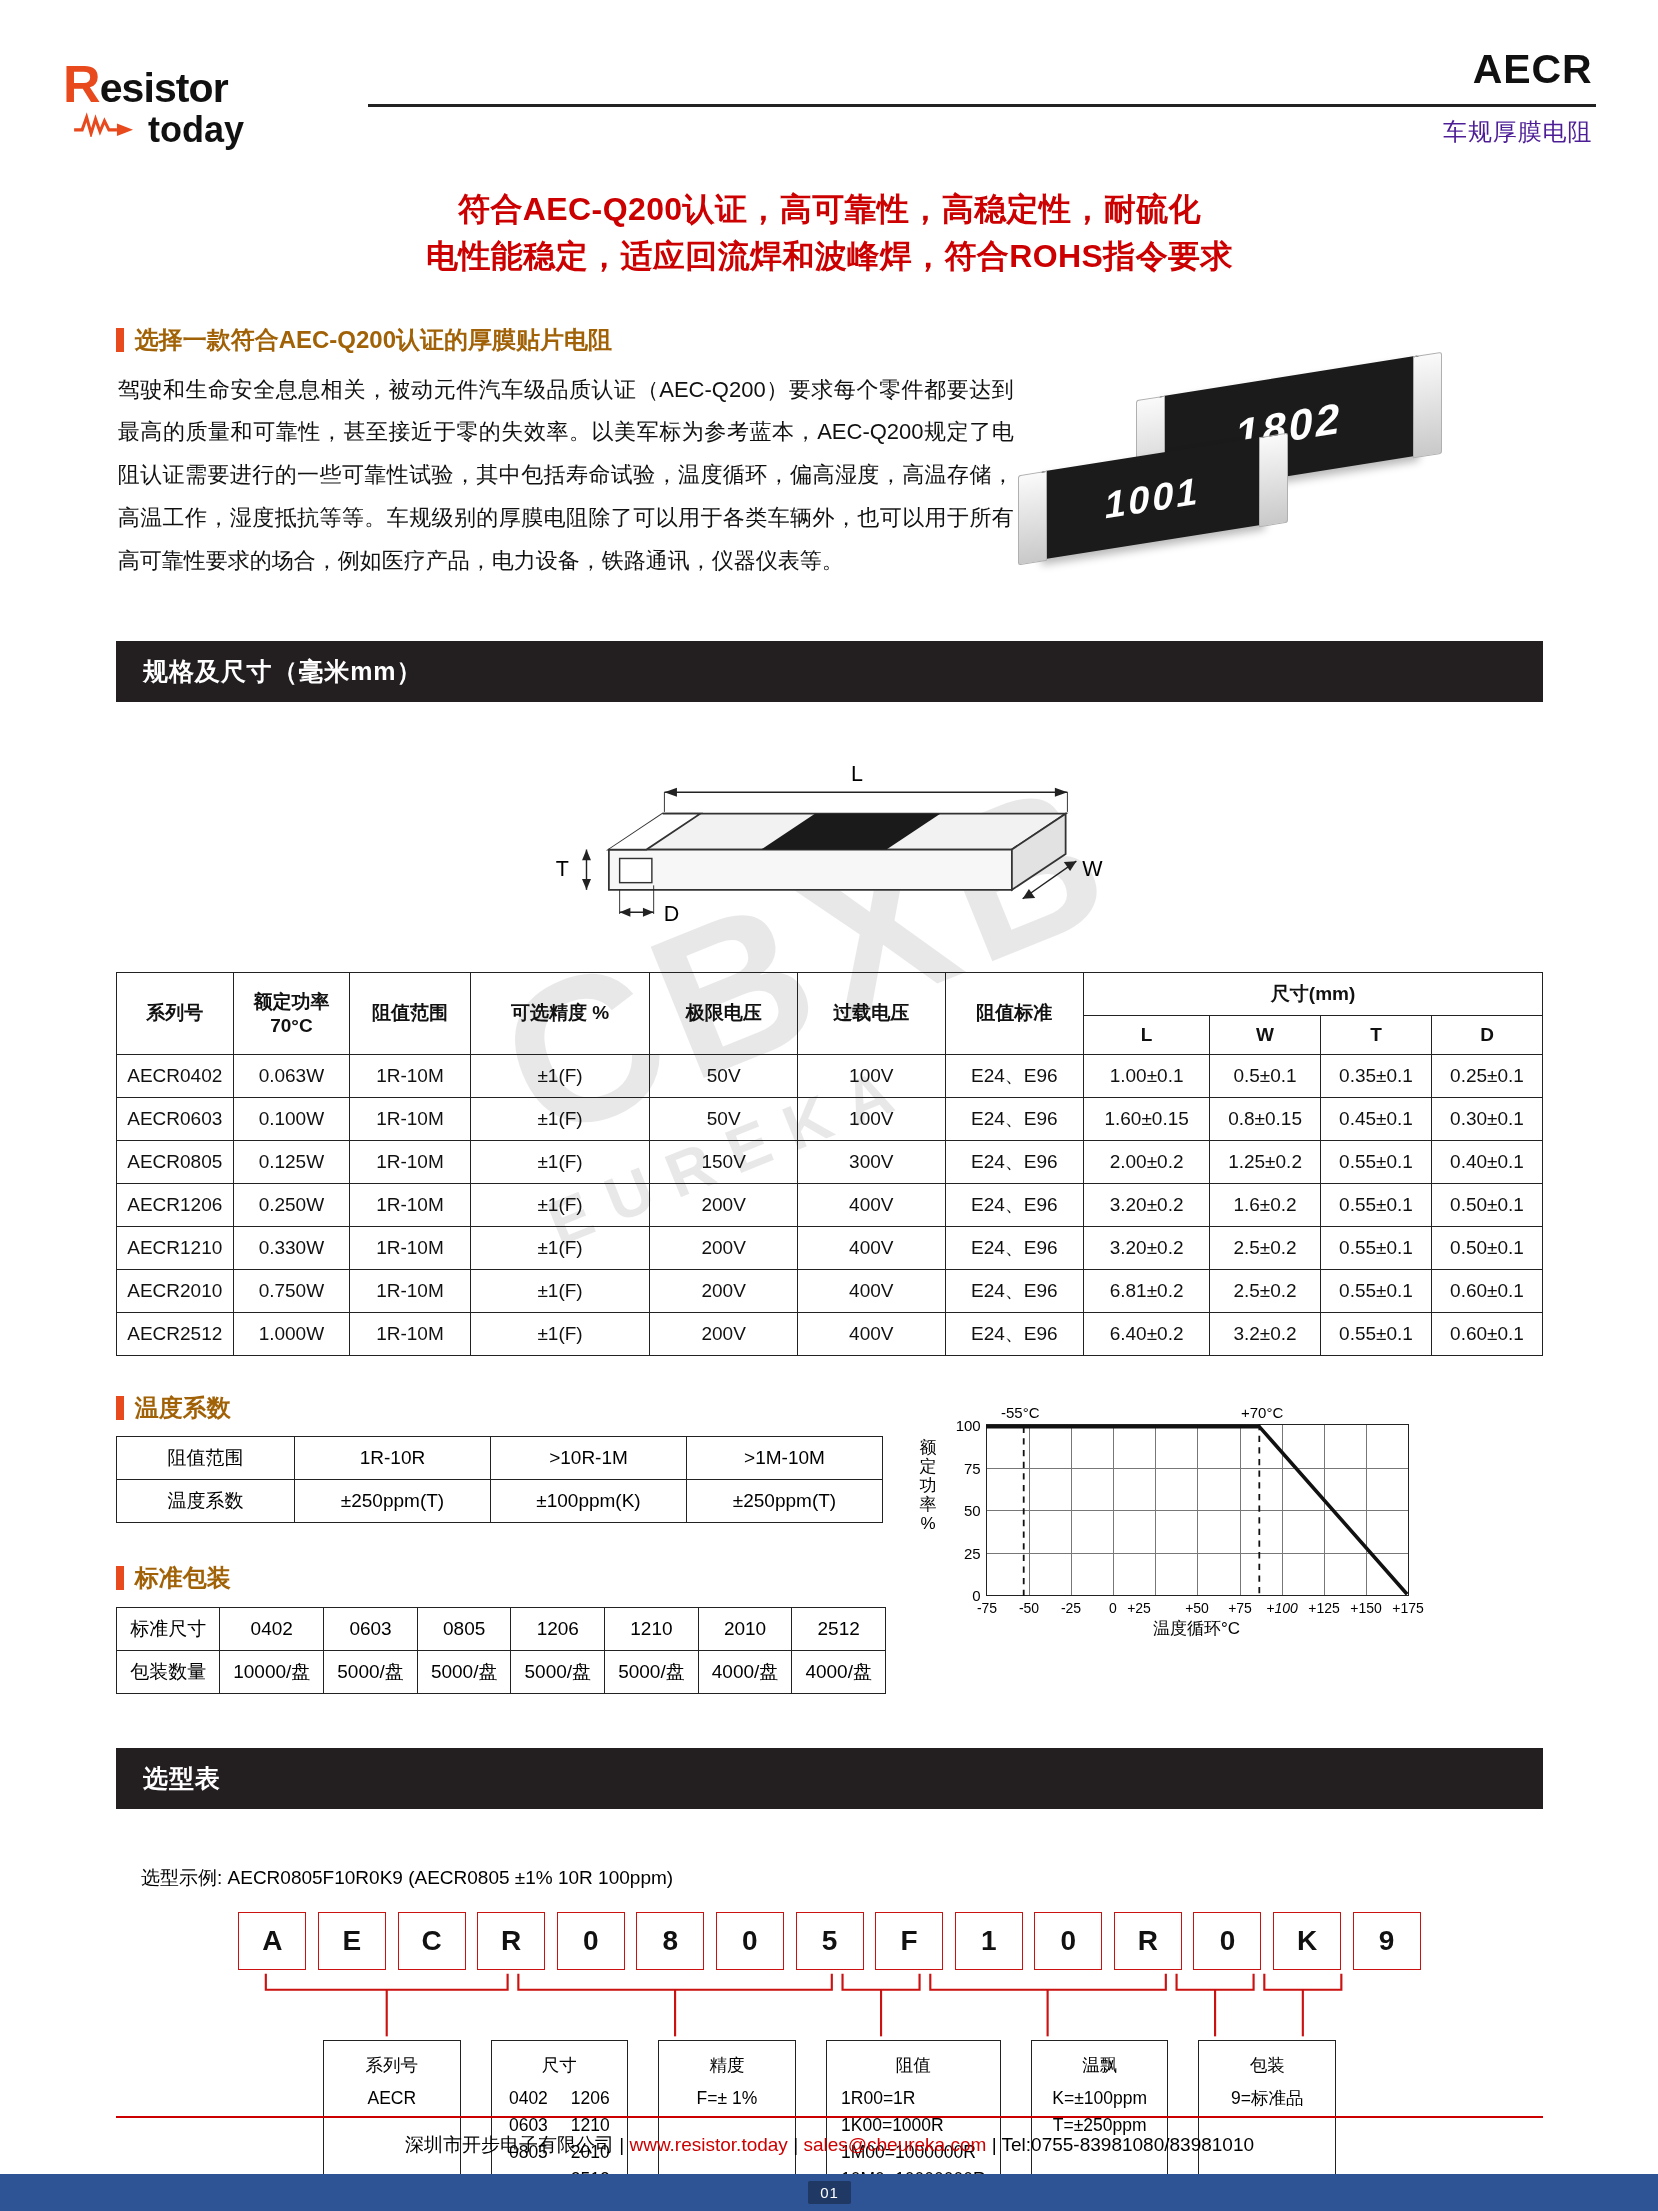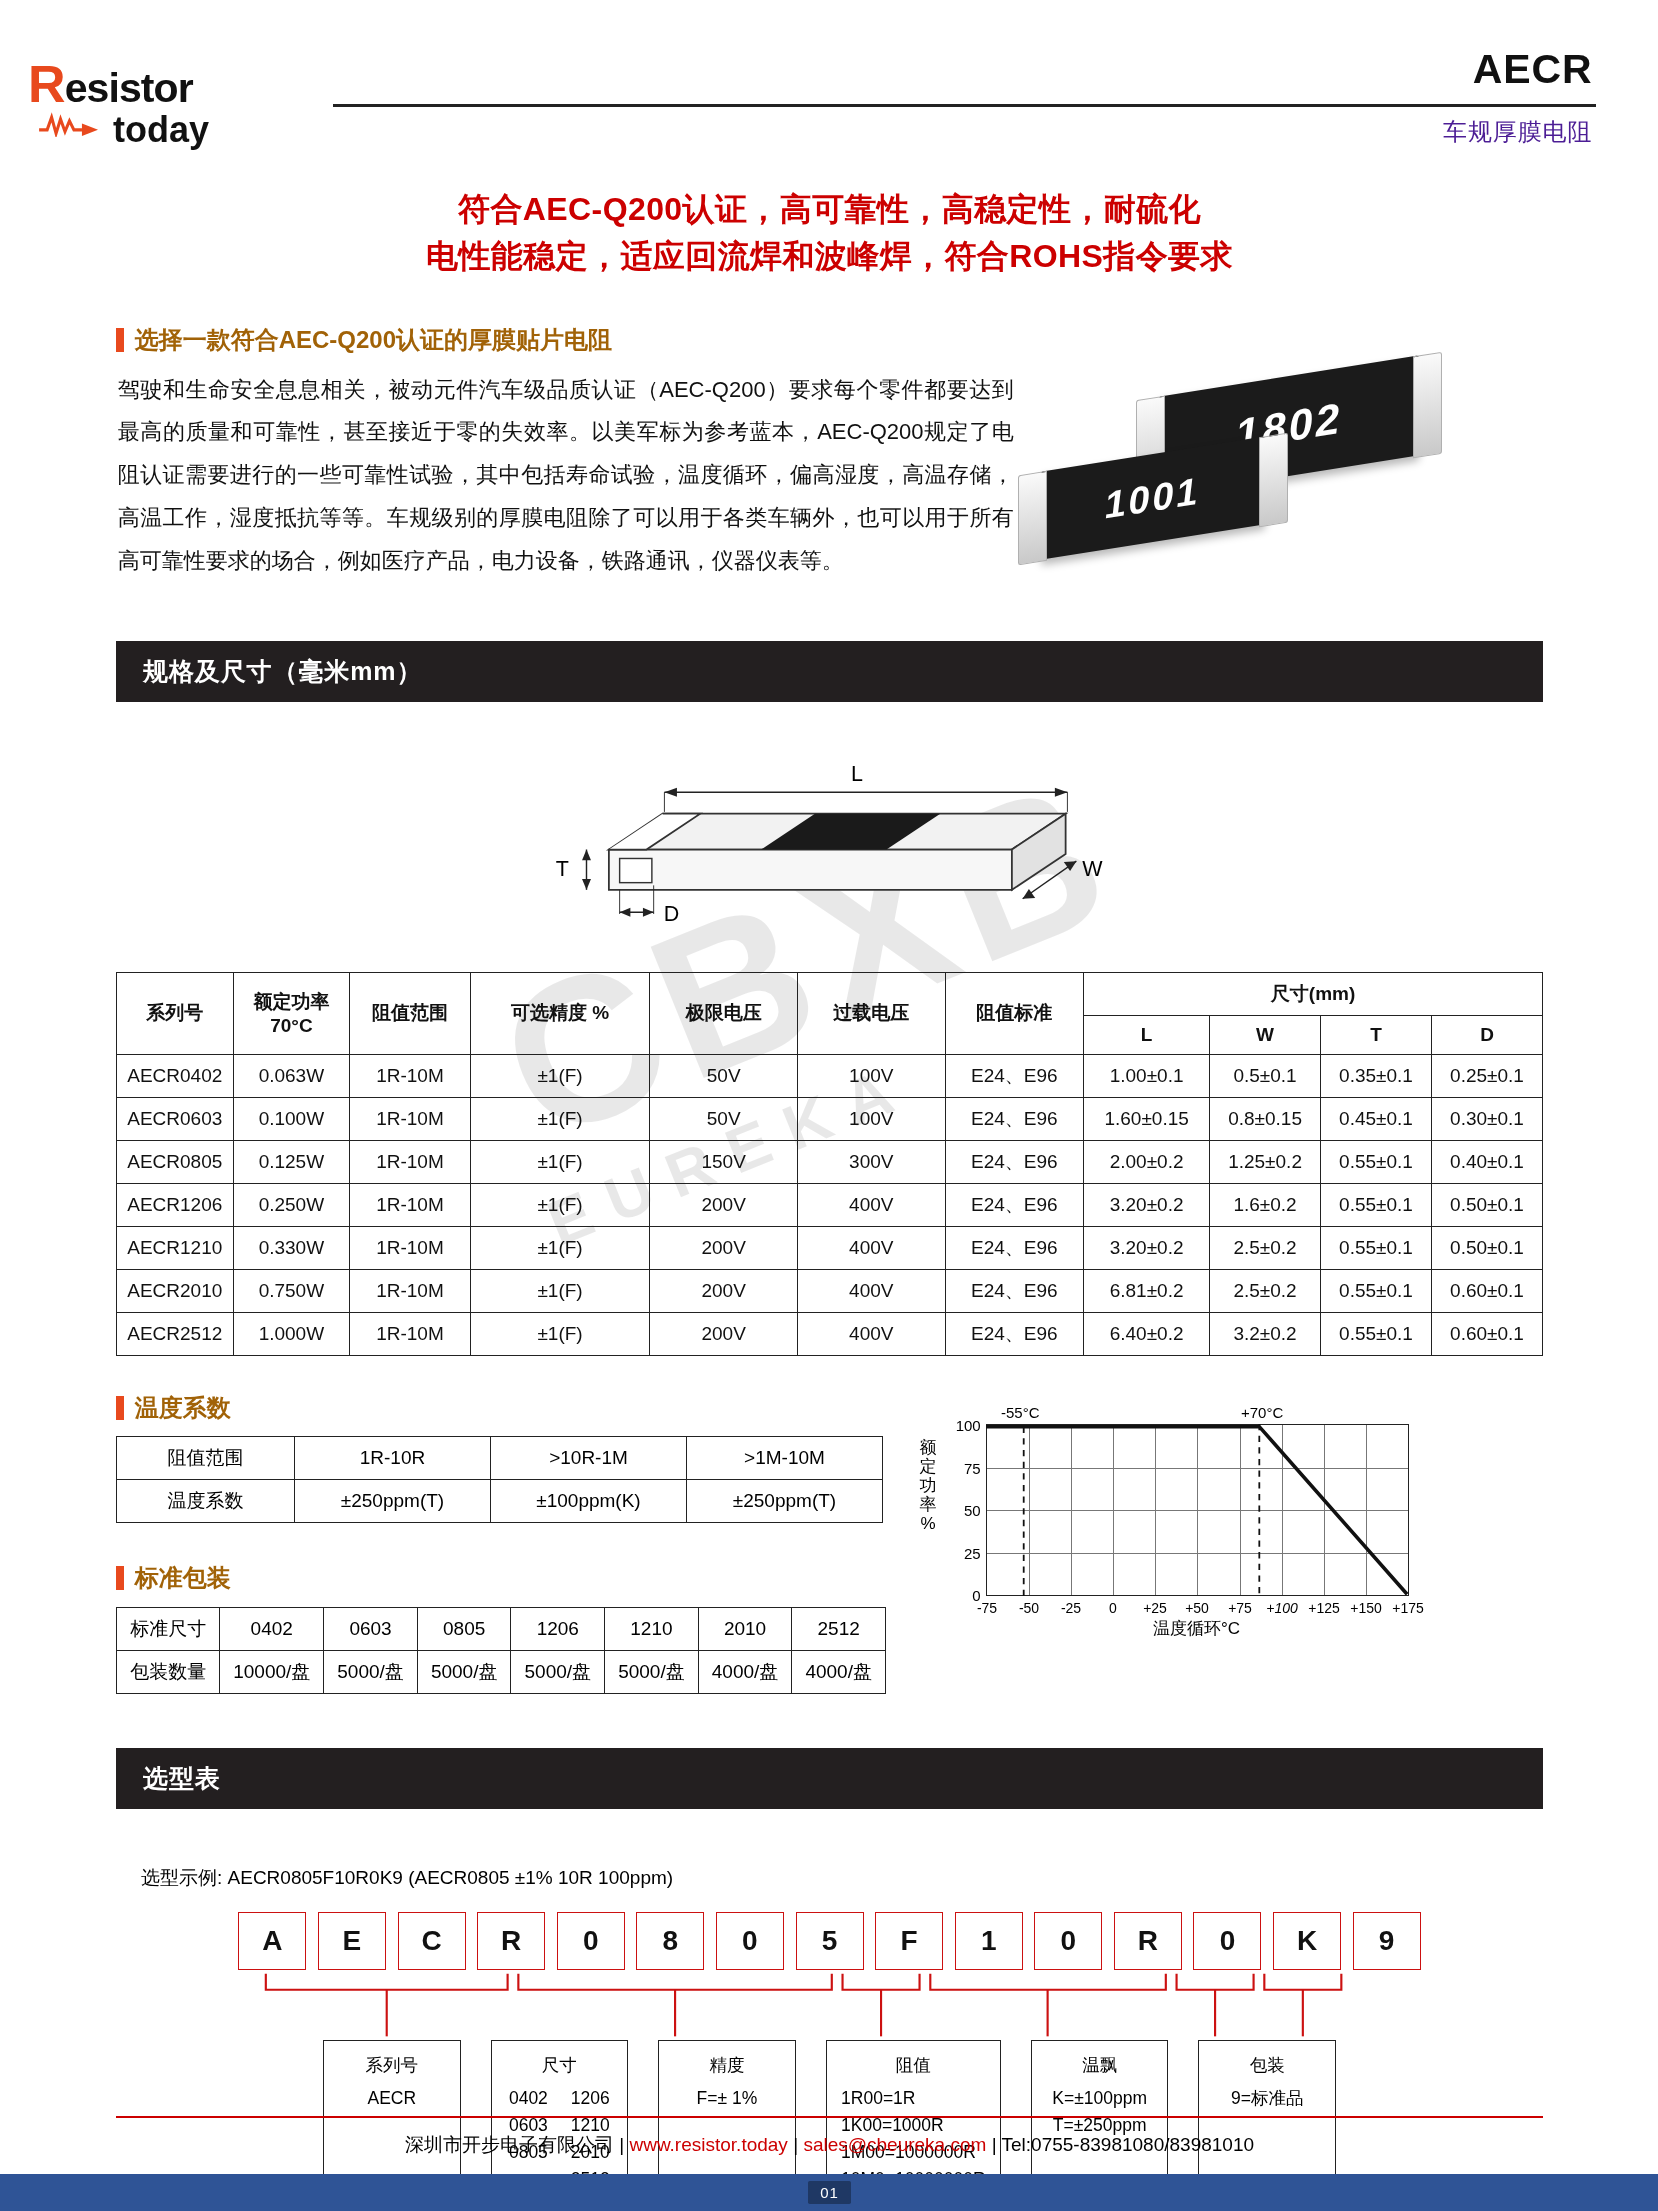--- a/index.html
+++ b/index.html
@@ -17,21 +17,21 @@
     position: relative;
     width: 1659px;
     height: 2211px;
     background: #fff;
     overflow: hidden;
   }
 
   
   .header {
     position: relative;
-    padding: 49px 63px 0 28px;
+    padding: 49px 63px 0 63px;
     display: flex;
     align-items: flex-start;
   }
   .logo {
     width: 296px;
     flex: 0 0 296px;
     position: relative;
     padding-top: 9px;
   }
   .logo .logo-top {
@@ -679,21 +679,21 @@
             <div class="hline" style="top: 128px;"></div>
             <div class="ytick" style="top: 170px;">0</div>
             <div class="ytick" style="top: 128px;">25</div>
             <div class="ytick" style="top: 85px;">50</div>
             <div class="ytick" style="top: 43px;">75</div>
             <div class="ytick" style="top: 0px;">100</div>
             <div class="xtick" style="left: 0px;">-75</div>
             <div class="xtick" style="left: 42px;">-50</div>
             <div class="xtick" style="left: 84px;">-25</div>
             <div class="xtick" style="left: 126px;">0</div>
-            <div class="xtick" style="left: 168px;">+25</div>
+            <div class="xtick" style="left: 152px;">+25</div>
             <div class="xtick" style="left: 210px;">+50</div>
             <div class="xtick" style="left: 253px;">+75</div>
             <div class="xtick" style="left: 295px; font-style: italic;">+100</div>
             <div class="xtick" style="left: 337px;">+125</div>
             <div class="xtick" style="left: 379px;">+150</div>
             <div class="xtick" style="left: 421px;">+175</div>
           </div>
         <svg class="chart-curve" width="423" height="172" viewBox="0 0 472 192">
 
           <polyline points="0,3 305,3 470,190" fill="none" stroke="#111" stroke-width="4"></polyline>

